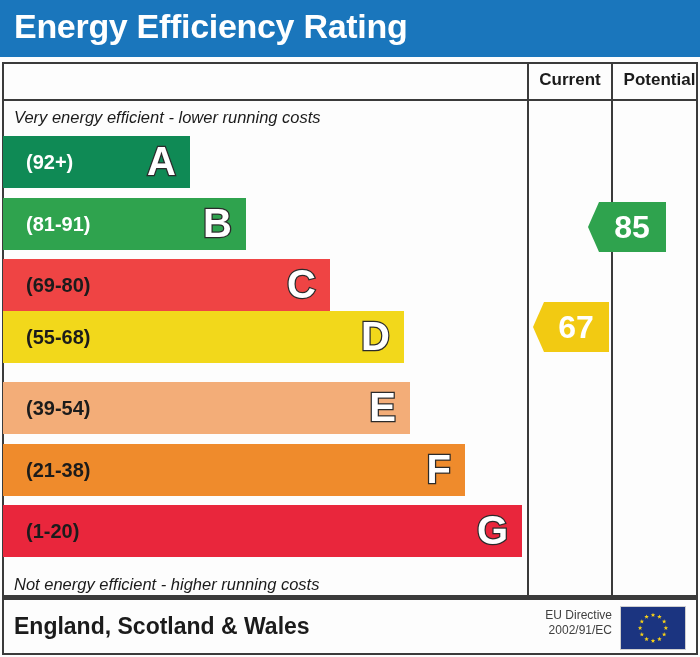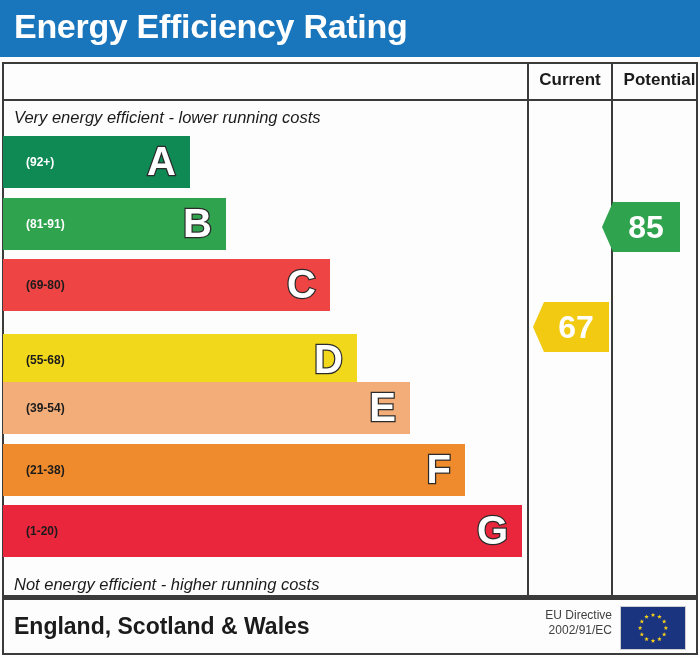--- a/index.html
+++ b/index.html
@@ -96,21 +96,21 @@
     position: absolute;
     left: 0;
     height: 52px;
     box-sizing: border-box;
   }
   .band .range {
     position: absolute;
     left: 23px;
     top: 50%;
     transform: translateY(-50%);
-    font-size: 12px;
+    font-size: 20px;
     font-weight: bold;
     color: #1b1b1b;
     white-space: nowrap;
   }
   .band.dark .range { color: #ffffff; }
   .band .letter {
     position: absolute;
     right: 14px;
     top: 50%;
     transform: translateY(-52%);
@@ -132,21 +132,21 @@
     clip-path: polygon(11px 0, 100% 0, 100% 100%, 11px 100%, 0 50%);
   }
   .rating span {
     font-size: 32px;
     font-weight: bold;
     color: #ffffff;
     padding-left: 10px;
     line-height: 1;
   }
   .rating.current   { left: 533px; width: 76px; top: 302px; background: #f2ca12; }
-  .rating.potential { left: 602px; width: 78px; top: 202px; background: #2fa34e; }
+  .rating.potential { left: 588px; width: 78px; top: 202px; background: #2fa34e; }
 
   
   .footer-sep {
     position: absolute;
     left: 2px; top: 597px;
     width: 696px; height: 3px;
     background: #3b3b3b;
   }
   .footer {
     position: absolute;
@@ -202,29 +202,29 @@
   <div class="col-hdr potential">Potential</div>
 
   <div class="caption top">Very energy efficient - lower running costs</div>
   <div class="caption bottom">Not energy efficient - higher running costs</div>
 
   <div class="bands">
       <div class="band dark" style="top: 0px; width: 187px; background: rgb(15, 138, 85);">
         <div class="range">(92+)</div>
         <div class="letter">A</div>
       </div>
-      <div class="band dark" style="top: 61.5px; width: 223px; background: rgb(47, 163, 78);">
+      <div class="band dark" style="top: 61.5px; width: 243px; background: rgb(47, 163, 78);">
         <div class="range">(81-91)</div>
         <div class="letter">B</div>
       </div>
       <div class="band" style="top: 123px; width: 327px; background: #ef4444;">
         <div class="range">(69-80)</div>
         <div class="letter">C</div>
       </div>
-      <div class="band" style="top: 198px; width: 354px; background: rgb(242, 216, 27);">
+      <div class="band" style="top: 175px; width: 401px; background: rgb(242, 216, 27);">
         <div class="range">(55-68)</div>
         <div class="letter">D</div>
       </div>
       <div class="band" style="top: 246px; width: 407px; background: rgb(243, 173, 120); padding-left: 12px;">
         <div class="range">(39-54)</div>
         <div class="letter">E</div>
       </div>
       <div class="band" style="top: 307.5px; width: 462px; background: rgb(239, 139, 44);">
         <div class="range">(21-38)</div>
         <div class="letter">F</div>

